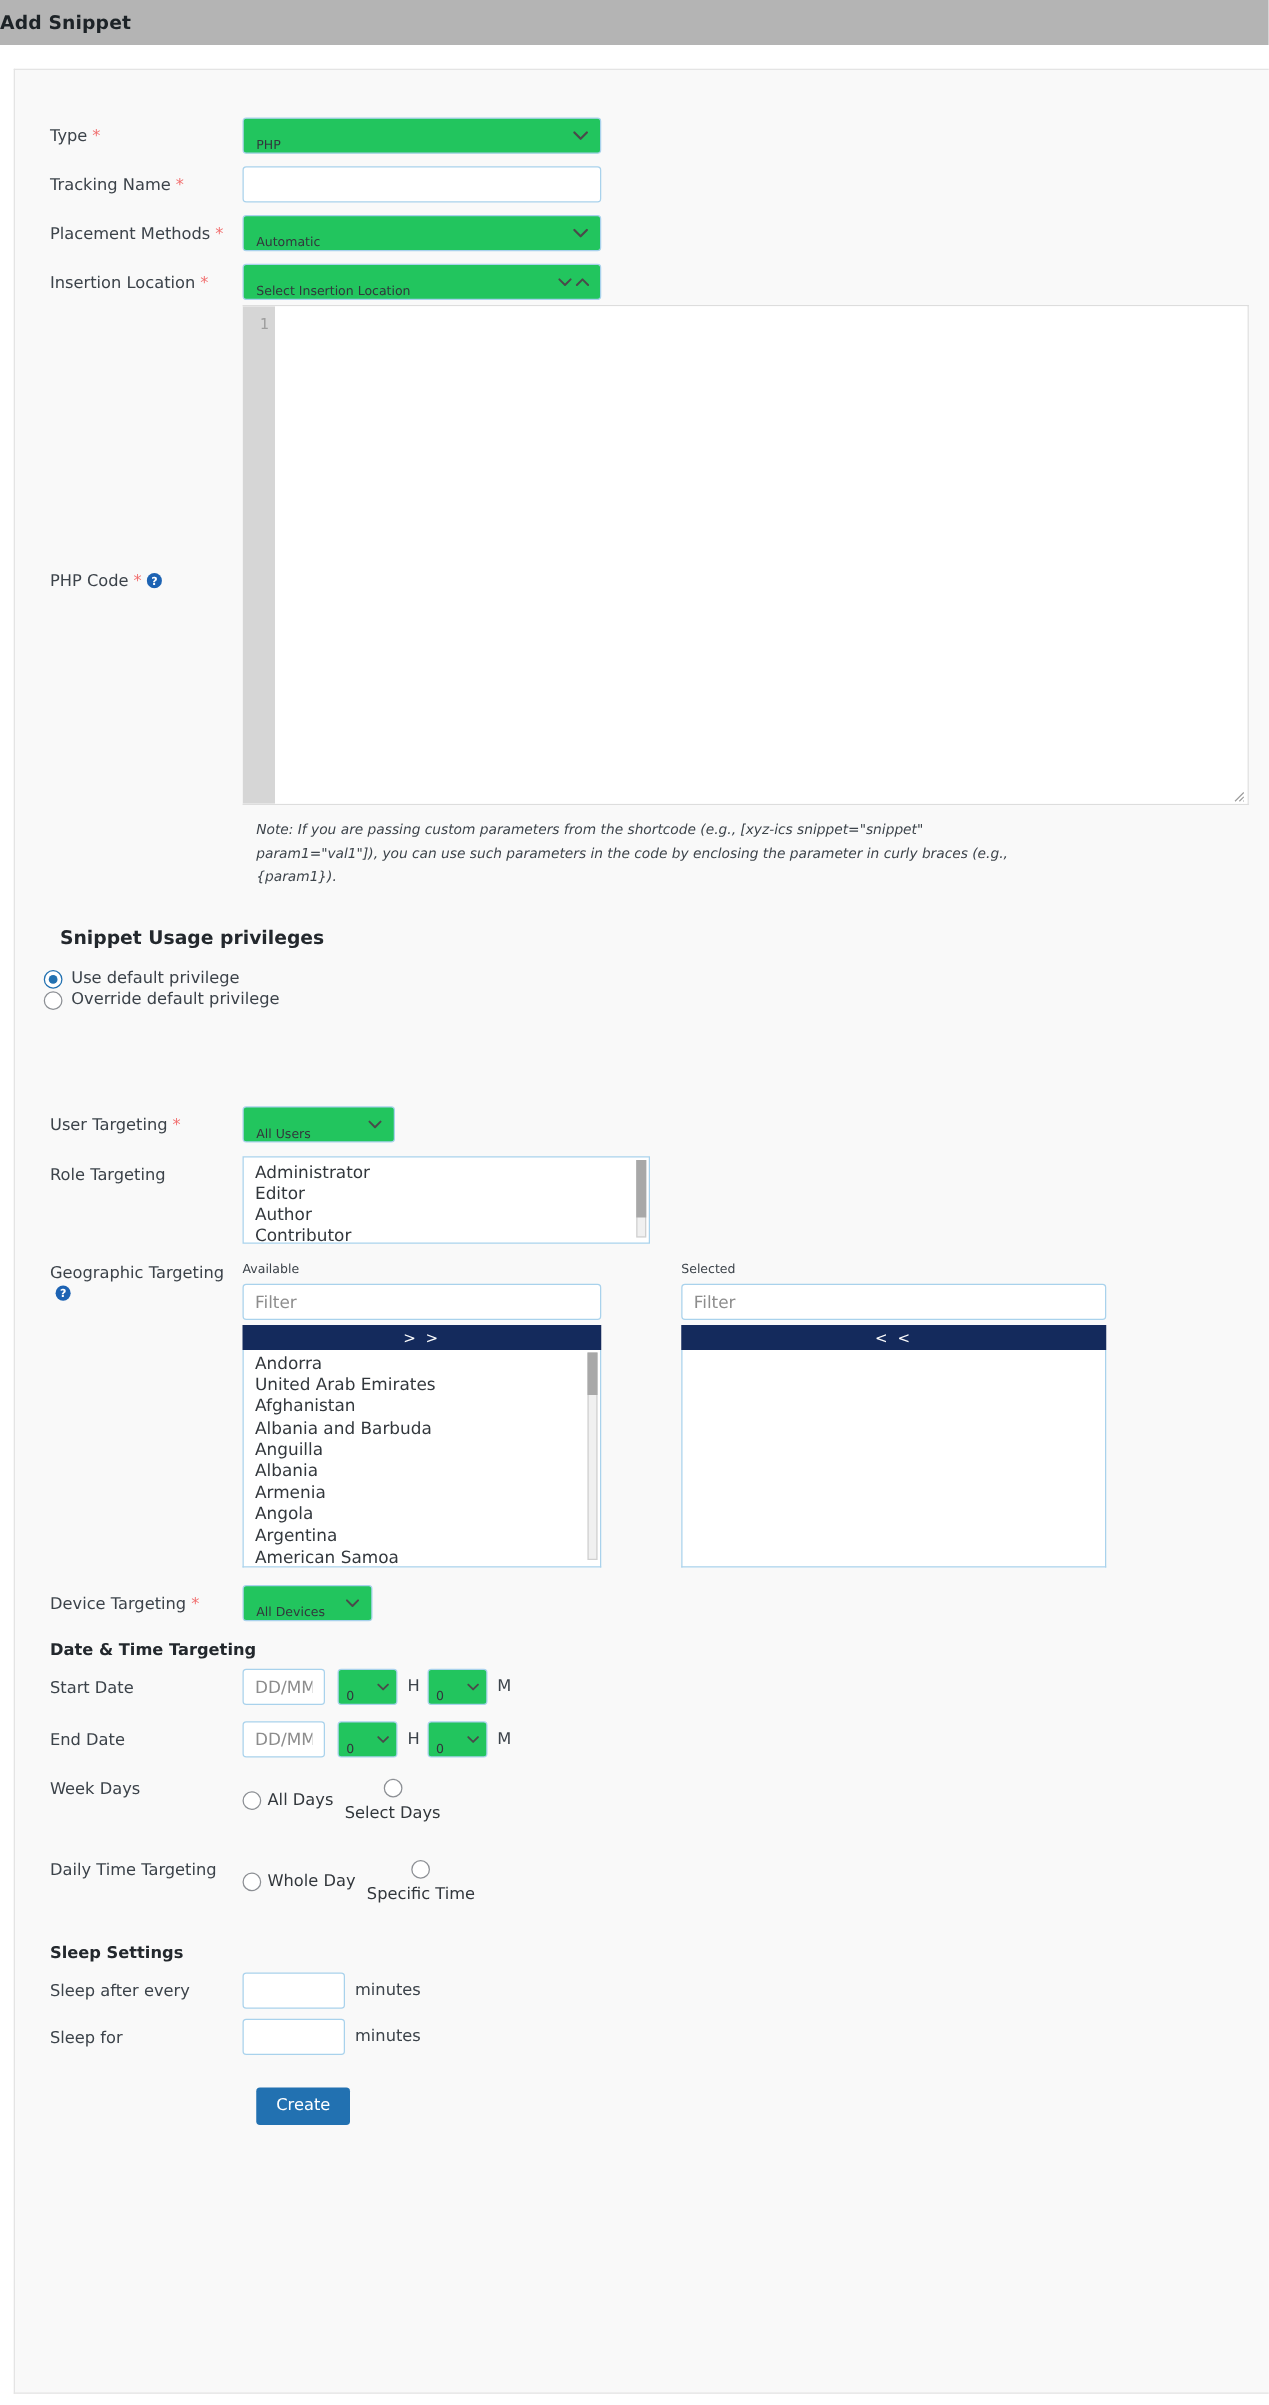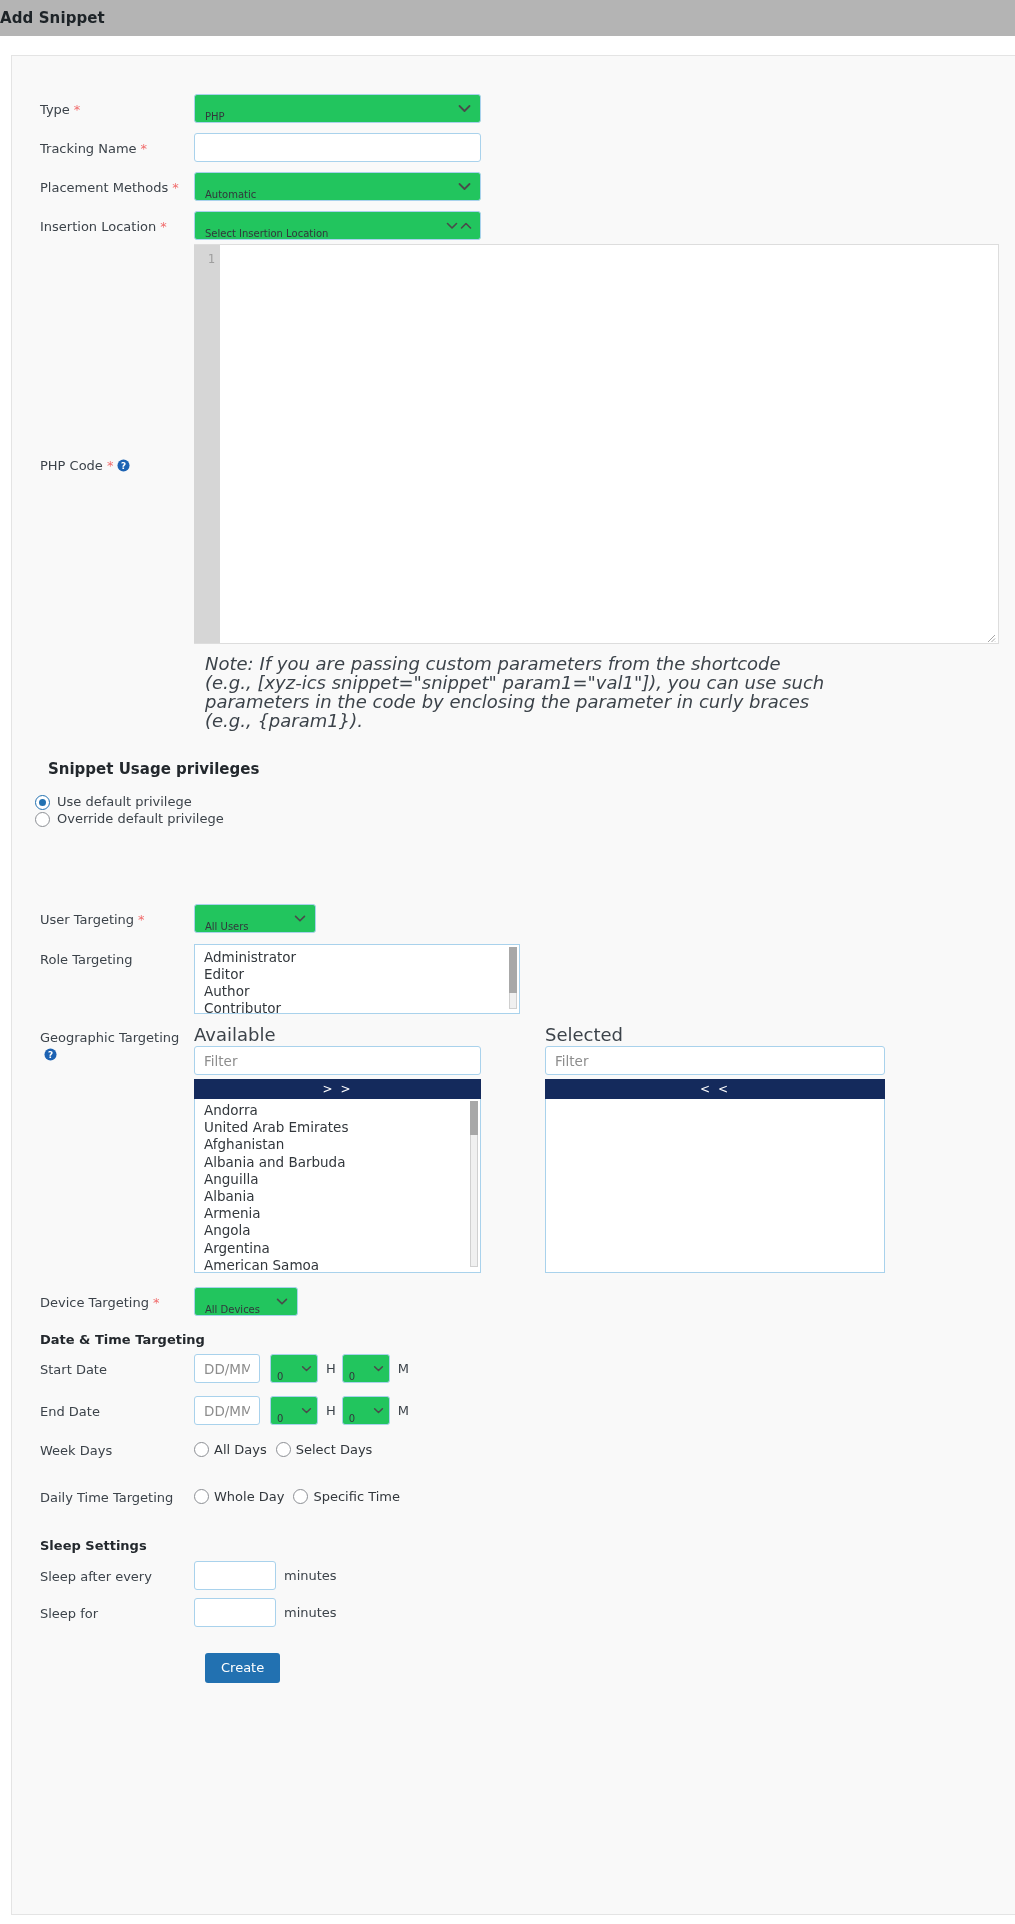--- a/index.html
+++ b/index.html
@@ -147,21 +147,21 @@
     position: absolute;
     right: 2px; bottom: 2px;
     width: 10px; height: 10px;
     pointer-events: auto;
   }
 
   .note {
     margin-left: 193px;
     width: 620px;
     font-style: italic;
-    font-size: 18px;
+    font-size: 11px;
     line-height: 19px;
     color: #3c434a;
     margin-top: 10px;
   }
 
   
   .section-h2 {
     font-size: 15px;
     font-weight: bold;
     color: #23282d;
@@ -201,21 +201,21 @@
     display: flex;
     align-items: center;
     gap: 7px;
     padding-left: 23px;
     height: 16px;
     margin-bottom: 1px;
   }
   .radio-line span.rl-text { font-size: 13px; color: #3c434a; line-height: 16px; }
 
   .radio-inline { display: flex; align-items: center; gap: 5px; }
-  .radio-inline + .radio-inline { margin-left: 9px; }
+  .radio-inline + .radio-inline { margin-left: 9px; flex-direction: column; }
 
   
   .help-ico {
     display: inline-block;
     width: 13px; height: 13px;
     vertical-align: -2px;
     margin-left: 4px;
   }
 
   
@@ -251,21 +251,21 @@
   }
 
   
   .dual {
     display: flex;
     gap: 64px;
   }
   .dual-col { width: 287px; }
   .dual-col.right { width: 340px; }
   .dual-head {
-    font-size: 18px;
+    font-size: 10px;
     color: #3c434a;
     margin-bottom: 4px;
     line-height: 14px;
   }
   .move-bar {
     background: #142a5c;
     color: #fff;
     height: 20px;
     line-height: 20px;
     text-align: center;

